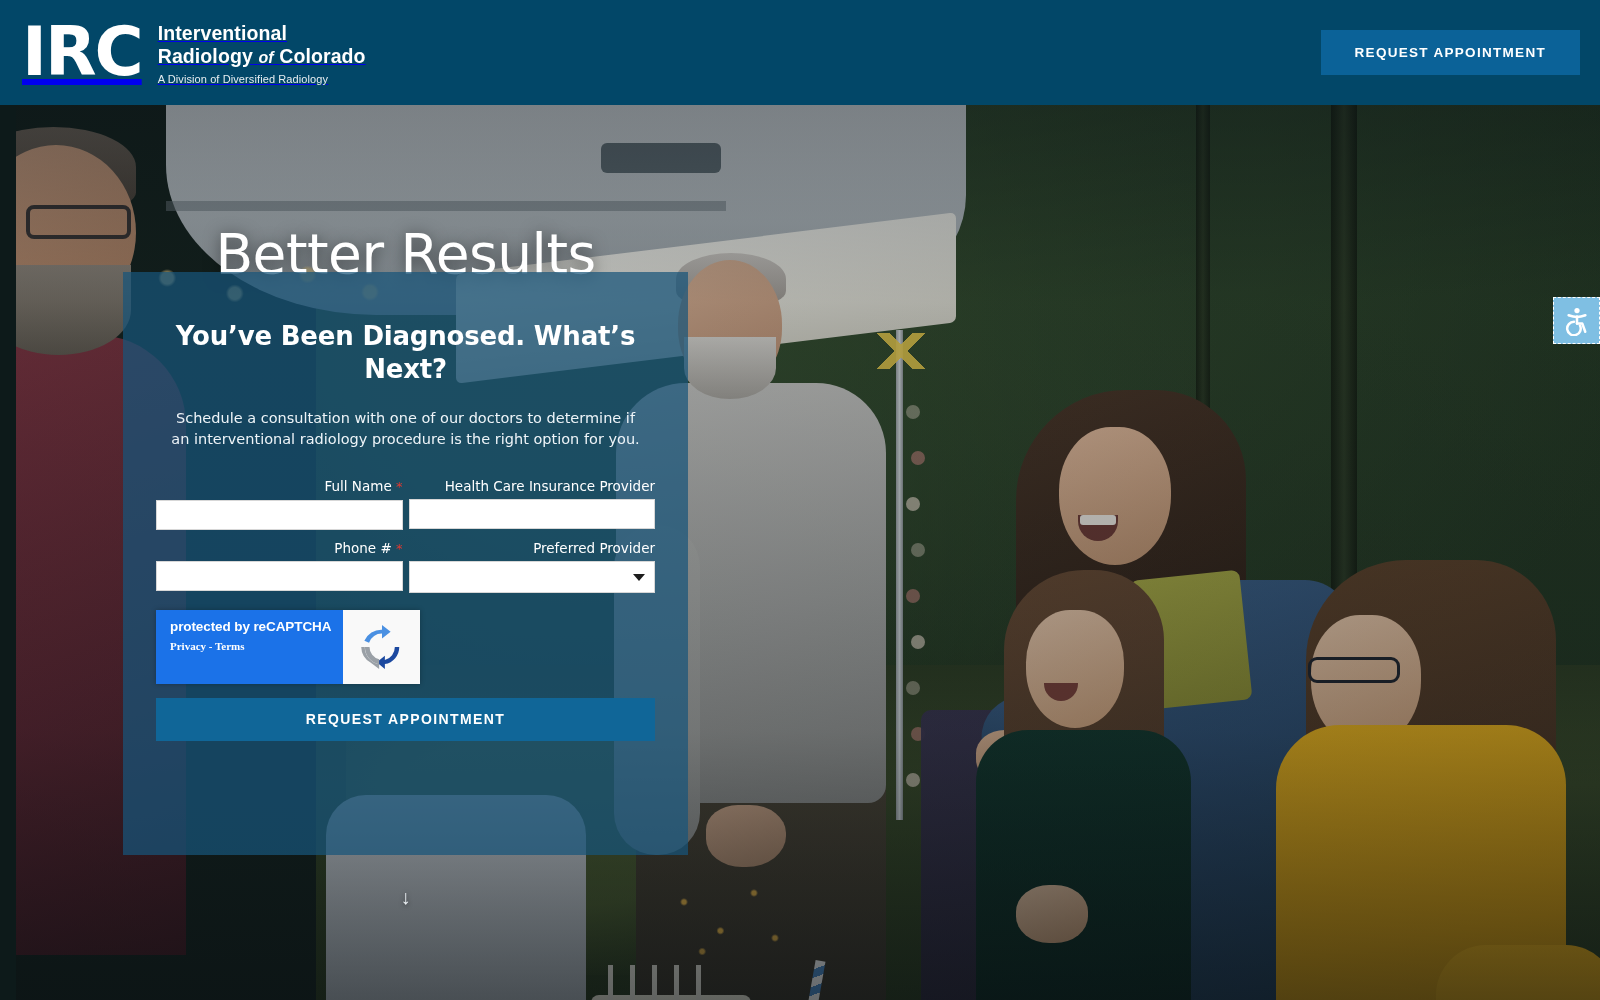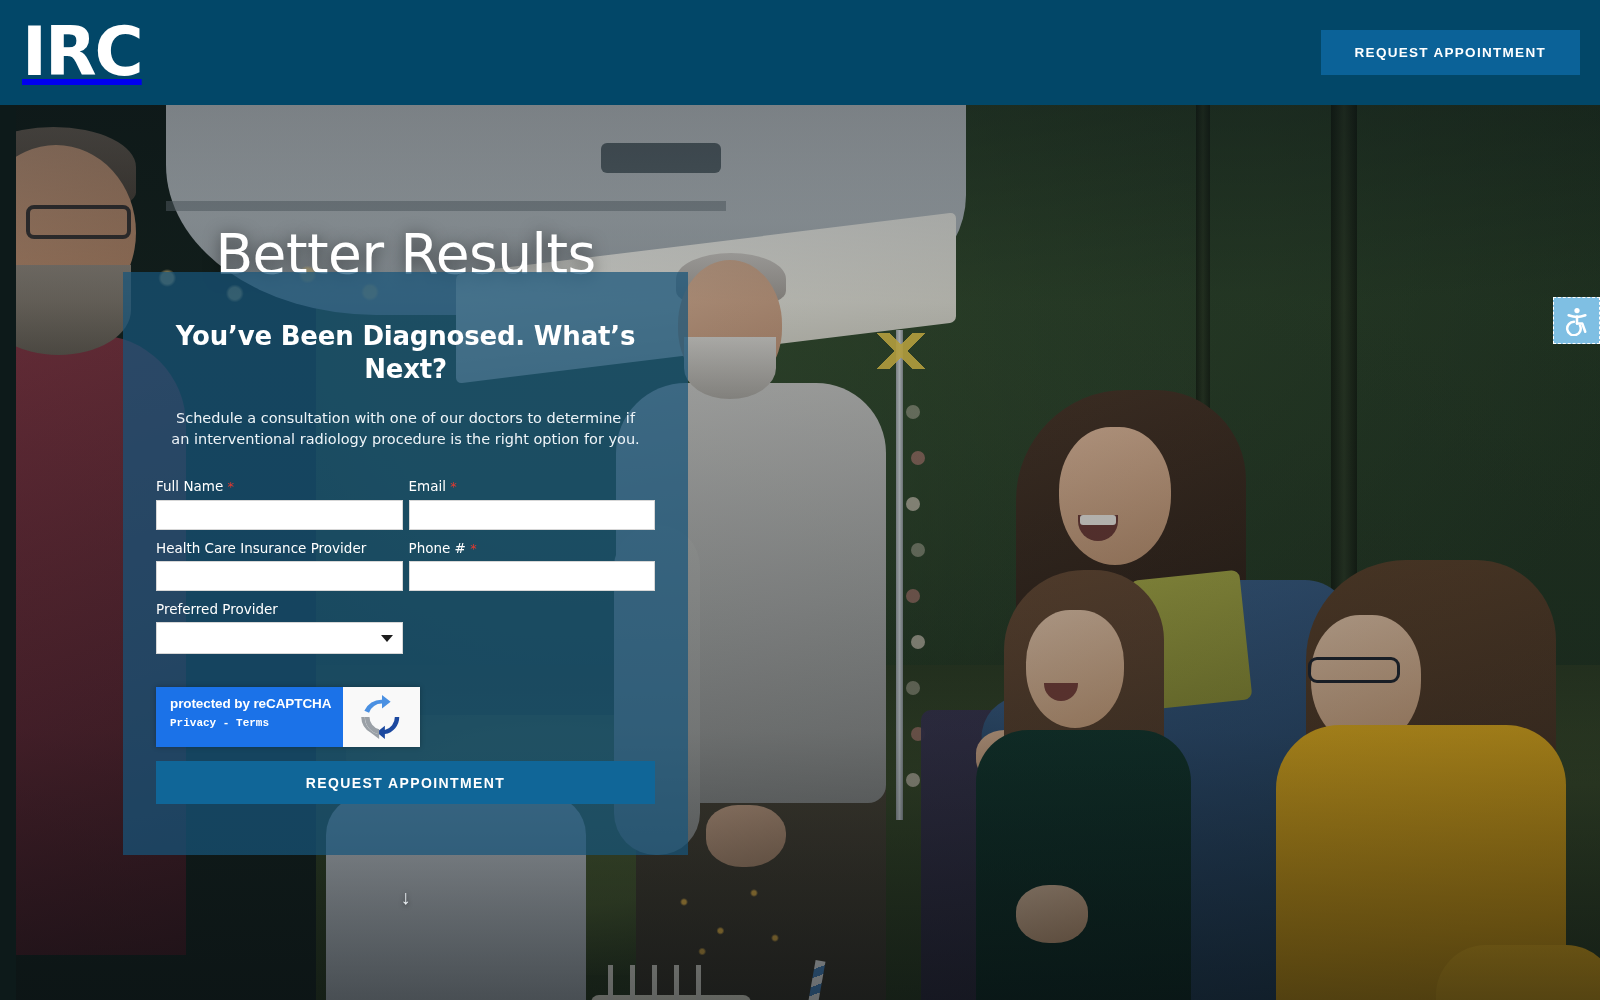--- a/index.html
+++ b/index.html
@@ -285,20 +285,21 @@
     grid-template-columns: 1fr 1fr;
     column-gap: 6px;
     row-gap: 0px;
   }
   .field { margin-bottom: 9px; }
   .field.full { grid-column: 1 / -1; }
   .f-label {
     display: block; color: #ffffff;
     font-size: 13.5px; line-height: 1.35; margin-bottom: 4px;
     font-family: "DejaVu Sans", sans-serif;
+    text-align: right;
   }
   .req { color: #e2392f; font-size: 13px; }
   .f-input {
     display: block; width: 100%; height: 30px;
     background: #ffffff; border: 1px solid #d7d7d7;
     font-size: 14px; padding: 0 7px;
     font-family: "Liberation Sans", sans-serif;
     color: #222;
   }
   .f-select-wrap { position: relative; }
@@ -328,33 +329,33 @@
     position: absolute; right: 2px; bottom: 2px;
     width: 10px; height: 10px;
     background:
       linear-gradient(135deg, rgba(0,0,0,0) 45%, #9aa0a4 45% 55%, rgba(0,0,0,0) 55%),
       linear-gradient(135deg, rgba(0,0,0,0) 70%, #9aa0a4 70% 80%, rgba(0,0,0,0) 80%);
     pointer-events: none;
   }
 
   
   #recaptcha-badge {
-    margin-top: 24px;
-    width: 264px; height: 60px;
+    margin-top: 8px;
+    width: 264px; height: 74px;
     display: flex; align-items: stretch;
     box-shadow: 0 0 5px rgba(0,0,0,.28);
   }
   .rc-left {
     background: #1b72e8; flex: 1;
     padding: 9px 0 0 14px; color: #fff;
   }
   .rc-title { font-size: 13.5px; font-weight: 700; letter-spacing: -0.1px;
     font-family: "Liberation Sans", sans-serif; }
   .rc-links { font-size: 11px; font-weight: 700; margin-top: 6px;
-    font-family: Liberation Mono, monospace; }
+    font-family: Liberation Serif, serif; }
   .rc-right {
     width: 77px; background: #f9f9f9;
     display: flex; align-items: center; justify-content: center;
   }
 
   #form-submit {
     display: block; width: 100%;
     margin-top: 14px; height: 43px;
     background: #106698; color: #ffffff;
     border: none; cursor: pointer;
@@ -389,20 +390,29 @@
   }
 </style>
 </head>
 <body>
 
 <div id="page">
 
   <header id="site-header">
     <a class="logo-wrap" href="#">
       <span class="logo-mark">IRC</span>
+      <span class="logo-text">
+        <div class="logo-l1">Interventional</div>
+        <div class="logo-l2">
+          <span>Radiology</span>
+          <span class="of">of</span>
+          <span>Colorado</span>
+        </div>
+        <div class="logo-l3">A Division of Diversified Radiology</div>
+      </span>
     </a>
 
     <div class="header-right">
       <button id="header-cta">REQUEST APPOINTMENT</button>
     </div>
   </header>
 
   <section id="hero">
     <div id="hero-photo">
       <div class="ph bg-forest"></div>
@@ -492,27 +502,20 @@
       <form class="form-grid">
 
         <div class="field">
           <label class="f-label">
             <span>Full Name</span>
             <span class="req">*</span>
           </label>
           <input class="f-input" type="text" value="" style="">
         </div>
 
-        <div class="field">
-          <label class="f-label">
-            <span>Email</span>
-            <span class="req">*</span>
-          </label>
-          <input class="f-input" type="text" value="" style="">
-        </div>
 
         <div class="field">
           <label class="f-label">
             <span>Health Care Insurance Provider</span>
           </label>
           <input class="f-input" type="text" value="" style="">
         </div>
 
         <div class="field">
           <label class="f-label">

